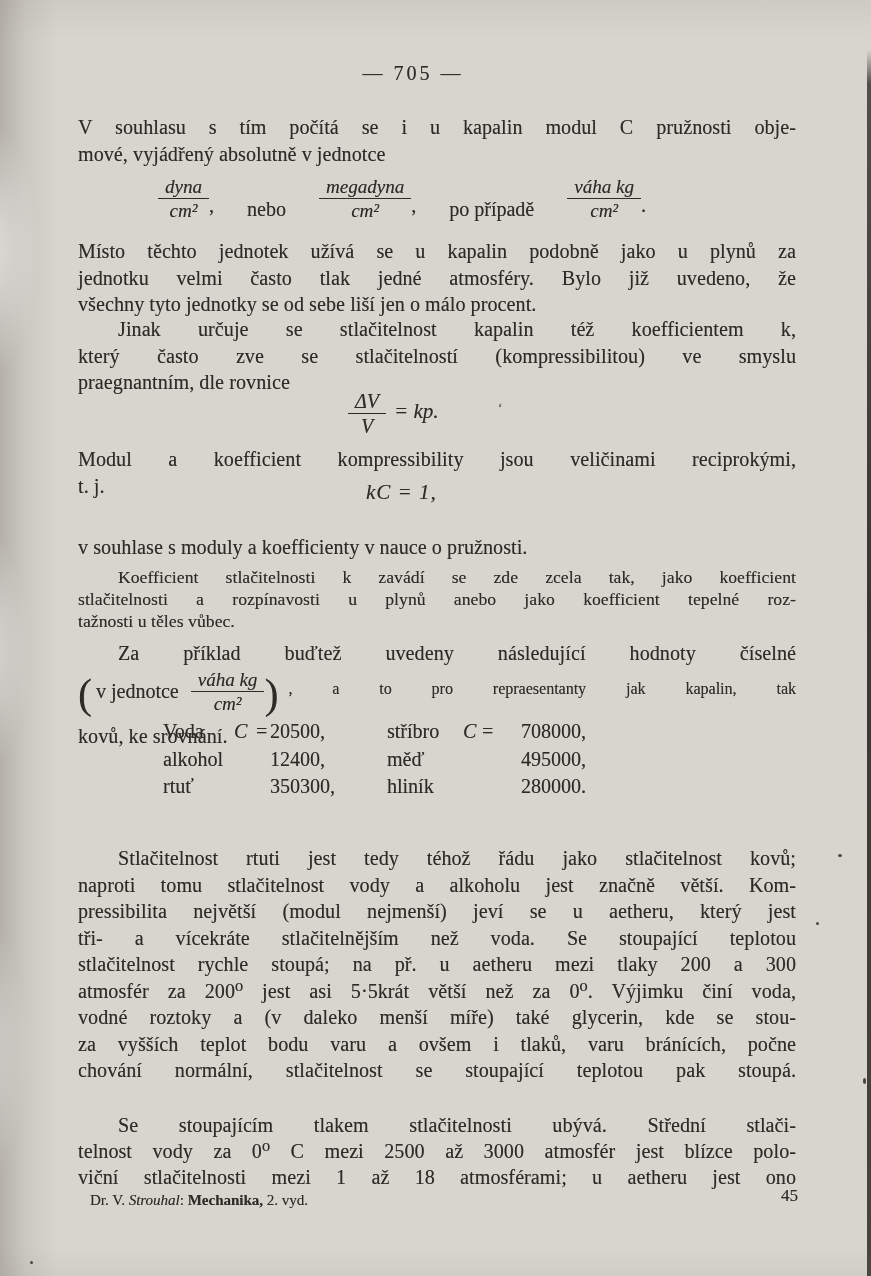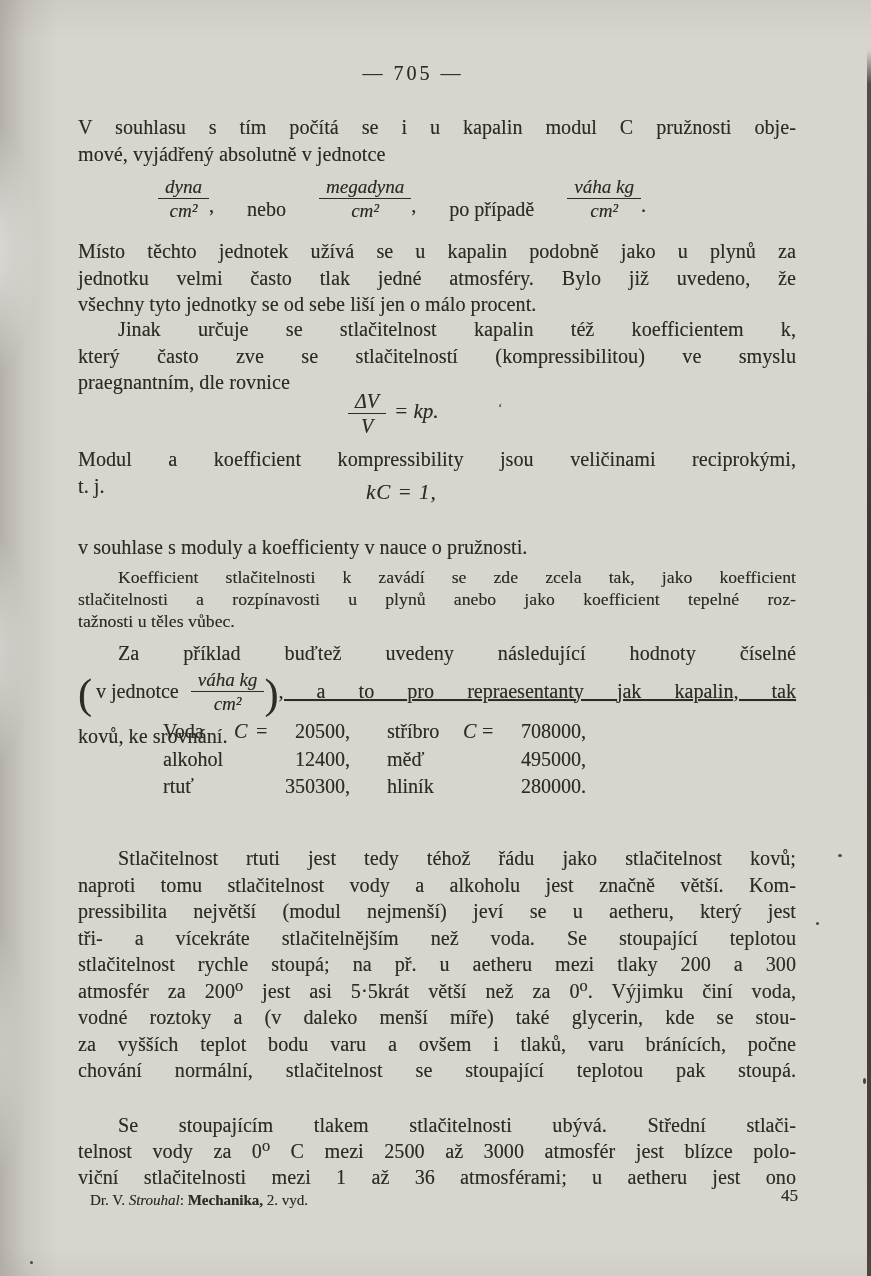--- a/index.html
+++ b/index.html
@@ -58,30 +58,30 @@
   .formula-kp .frac{font-size:20px;line-height:22px;}
   .formula-kp .rhs{margin-top:9px;font-size:21px;margin-left:8px;font-style:italic;}
   .formula-kc{margin-left:288px;font-size:21px;font-style:italic;letter-spacing:1px;}
   .stray{position:absolute;font-size:13px;color:#55504a;}
 
   
   .fracline{display:flex;align-items:flex-start;}
   .bigparen{font-size:42px;line-height:50px;margin-top:2px;}
   .fracline .pre{margin-top:13px;margin-left:4px;margin-right:12px;font-size:20px;}
   .fracline .frac{margin-top:2px;}
-  .fracline .post{flex:1;margin-top:13px;margin-left:0;font-size:20px;
-                  text-align:justify;text-align-last:justify;text-decoration:underline;}
+  .fracline .post{flex:1;margin-top:13px;margin-left:10px;font-size:16px;
+                  text-align:justify;text-align-last:justify;}
 
   
   .trow{position:relative;height:27.5px;font-size:20px;}
   .trow span{position:absolute;white-space:nowrap;}
   .t-name1{left:85px;}
   .t-sym1{left:156px;font-style:italic;}
   .t-eq1{left:178px;}
-  .t-val1{left:192px;width:80px;text-align:right;}
+  .t-val1{left:192px;width:80px;}
   .t-name2{left:309px;}
   .t-sym2{left:385px;font-style:italic;}
   .t-eq2{left:404px;}
   .t-val2{left:420px;width:88px;text-align:right;}
 
   
   .footer{position:absolute;left:78px;width:718px;font-size:15px;}
   .footer .left{position:absolute;left:12px;top:0;white-space:nowrap;}
   .footer .author{font-style:italic;}
   .footer .title{font-weight:bold;}
@@ -222,21 +222,21 @@
     <div class="line">stlačitelnost rychle stoupá; na př. u aetheru mezi tlaky 200 a 300</div>
     <div class="line">atmosfér za 200⁰ jest asi 5·5krát větší než za 0⁰. Výjimku činí voda,</div>
     <div class="line">vodné roztoky a (v daleko menší míře) také glycerin, kde se stou-</div>
     <div class="line">za vyšších teplot bodu varu a ovšem i tlaků, varu bránících, počne</div>
     <div class="line">chování normální, stlačitelnost se stoupající teplotou pak stoupá.</div>
   </div>
 
   <div class="block" style="top:1112px">
     <div class="line indent" style="line-height:26px">Se stoupajícím tlakem stlačitelnosti ubývá. Střední stlači-</div>
     <div class="line" style="line-height:26px">telnost vody za 0⁰ C mezi 2500 až 3000 atmosfér jest blízce polo-</div>
-    <div class="line" style="line-height:26px">viční stlačitelnosti mezi 1 až 36 atmosférami; u aetheru jest ono</div>
+    <div class="line" style="line-height:26px">viční stlačitelnosti mezi 1 až 18 atmosférami; u aetheru jest ono</div>
   </div>
 
   <div class="footer" style="top:1192px">
     <div class="left">
       <span>Dr. V. </span><span class="author">Strouhal</span><span>:  </span><span class="title">Mechanika,</span><span> 2. vyd.</span>
     </div>
     <div class="pnum">45</div>
   </div>
 
   <div class="speck" style="left:838px;top:854px;width:4px;height:3px"></div>

